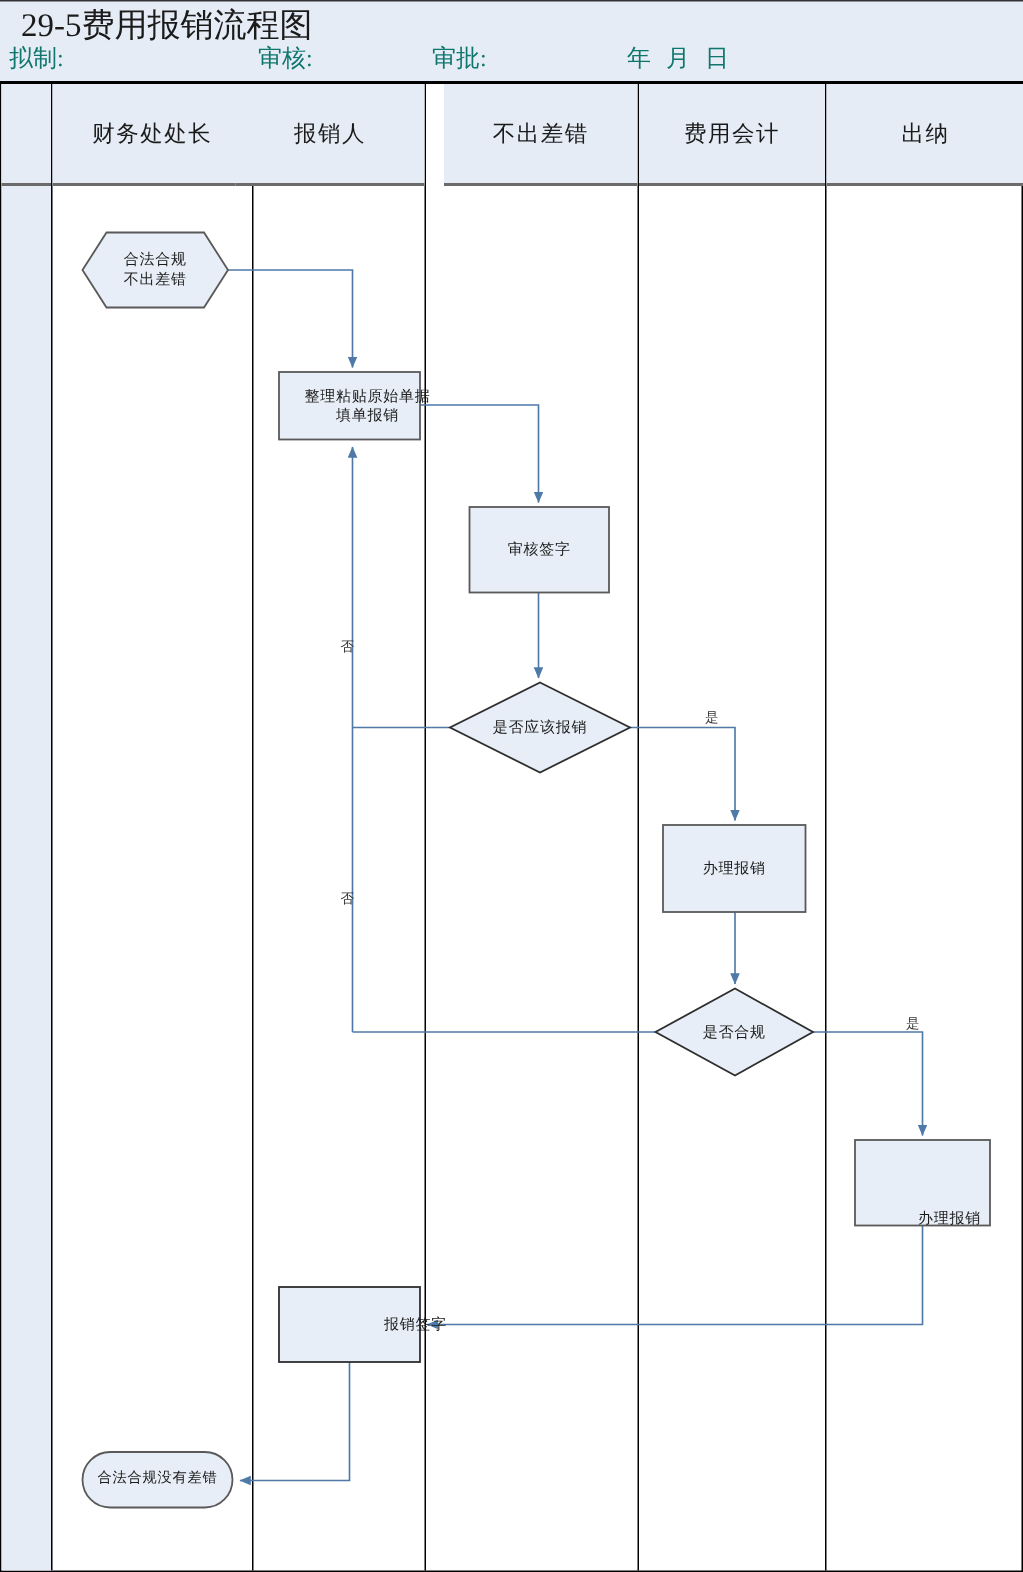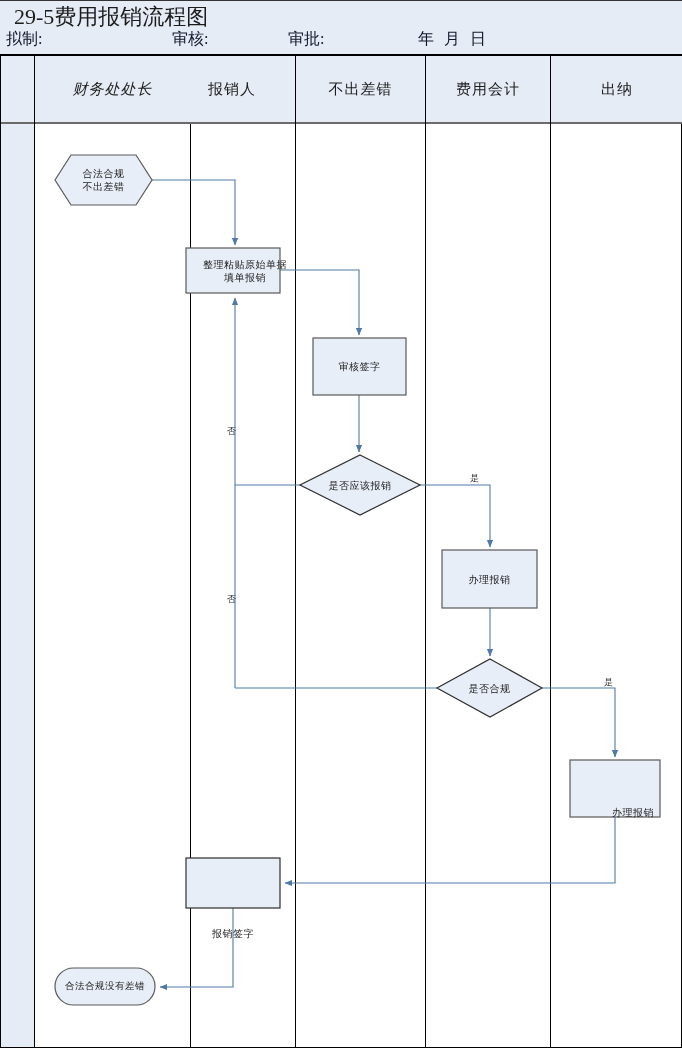--- a/index.html
+++ b/index.html
@@ -32,21 +32,21 @@
     font-size:22px;
     color:#1b1b1b;
     letter-spacing:0px;
     white-space:nowrap;
   }
   .hdr-row2{
     position:absolute;
     left:6px; top:28px;
     width:670px; height:26px;
     font-size:16px;
-    color:#0f172a;
+    color:#0f766e;
     white-space:nowrap;
   }
   .hdr-row2 span{position:absolute;top:0;}
   .f-draft{left:0px;}
   .f-review{left:166px;}
   .f-approve{left:282px;}
   .f-date{left:412px;letter-spacing:3px;}
 
   
   .table{
@@ -59,22 +59,22 @@
     border-bottom:1px solid #000;
   }
   .col{
     position:absolute;
     top:0; bottom:0;
     box-sizing:border-box;
     border-right:1px solid #000;
   }
   .col.last{border-right:none;}
   .col-stub{left:0;   width:34px;  background:#e6ecf5;}
-  .col-0   {left:34px; width:156px;font-style:italic;}
-  .col-1   {left:168px;width:127px;}
+  .col-0   {left:34px; width:134px;}
+  .col-1   {left:156px;width:127px;}
   .col-2   {left:295px;width:130px;}
   .col-3   {left:425px;width:125px;}
   .col-4   {left:550px;width:132px;}
 
   .head-cell{
     position:absolute;
     left:0; right:0; top:0;
     height:68px;
     background:#e6ecf5;
     border-bottom:2px solid #6b6b6b;
@@ -208,21 +208,21 @@
 
   <div class="node-label" style="left:55px;top:155px;width:97px;height:50px;">合法合规
 不出差错</div>
   <div class="node-label" style="left:186px;top:248px;width:118px;height:45px;">整理粘贴原始单据
 填单报销</div>
   <div class="node-label" style="left:313px;top:338px;width:93px;height:57px;">审核签字</div>
   <div class="node-label" style="left:300px;top:455px;width:120px;height:60px;">是否应该报销</div>
   <div class="node-label" style="left:442px;top:550px;width:95px;height:58px;">办理报销</div>
   <div class="node-label" style="left:437px;top:659px;width:105px;height:58px;">是否合规</div>
   <div class="node-label" style="left:588px;top:760px;width:90px;height:57px;margin-top:24px;">办理报销</div>
-  <div class="node-label" style="left:186px;top:908px;width:94px;height:50px;">报销签字</div>
+  <div class="node-label" style="left:186px;top:858px;width:94px;height:50px;padding-left:44px;">报销签字</div>
   <div class="node-label" style="left:55px;top:968px;width:100px;height:37px;font-size:9.5px;">合法合规没有差错</div>
 
   <div class="edge-label" style="left:470px;top:472px;">是</div>
   <div class="edge-label" style="left:604px;top:676px;">是</div>
   <div class="edge-label" style="left:227px;top:425px;">否</div>
   <div class="edge-label" style="left:227px;top:593px;">否</div>
 
 </div>
 
 </body></html>

